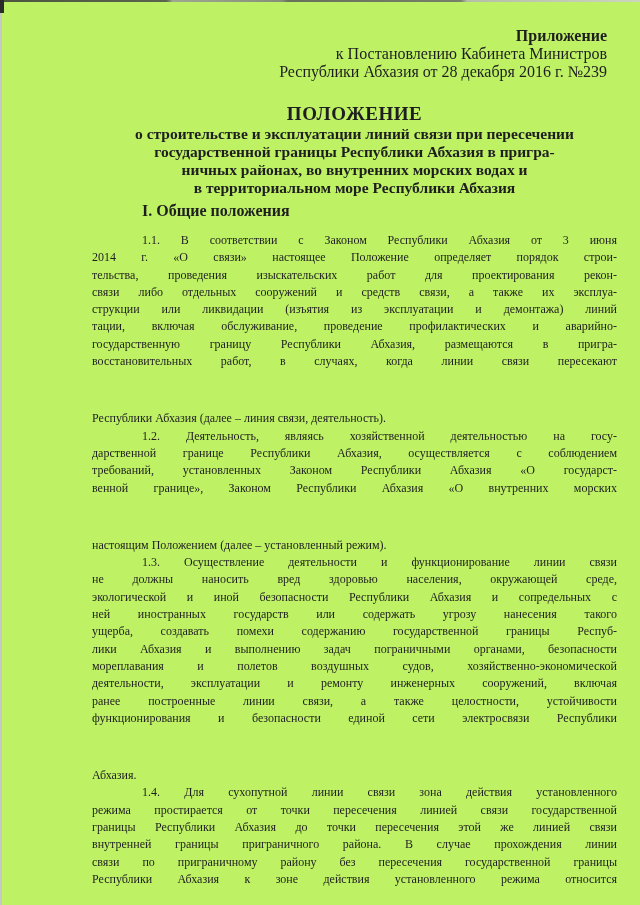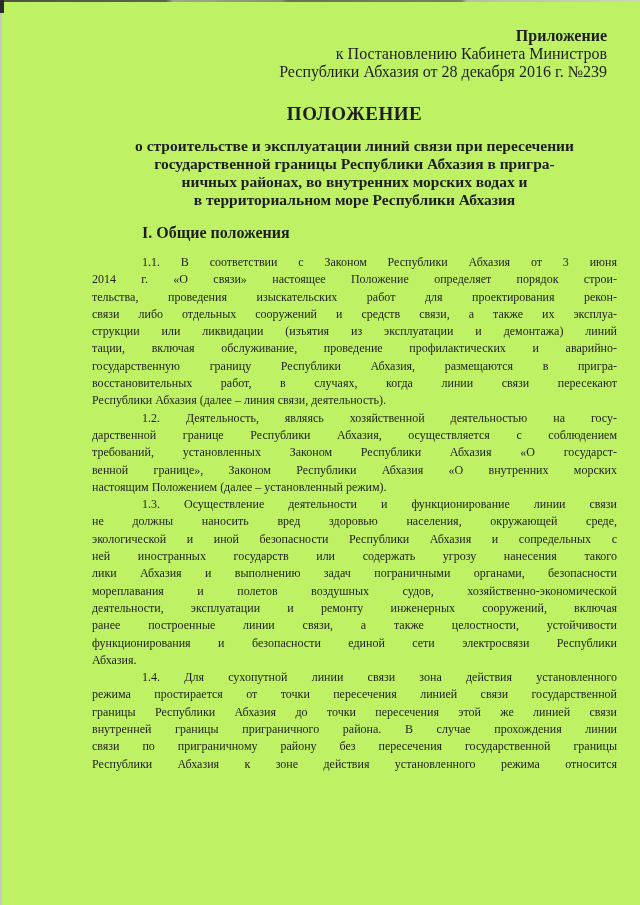--- a/index.html
+++ b/index.html
@@ -48,49 +48,48 @@
   .annex .b { font-weight: bold; }
   .doc-title {
     margin-top: 22px;
     text-align: center;
     font-weight: bold;
     font-size: 19px;
     line-height: 22px;
     letter-spacing: 0.5px;
   }
   .subtitle {
-    margin-top: 12px;
     text-align: center;
     font-weight: bold;
     font-size: 15.5px;
     line-height: 18px;
   }
   .subtitle div { text-align: center; }
   .section-heading {
-    margin-top: 14px;
+    margin-top: 4px;
     font-weight: bold;
     font-size: 16px;
     line-height: 19px;
     padding-left: 50px;
   }
   .body-text {
     margin-top: 12px;
     font-size: 12px;
     line-height: 17.3px;
   }
   .para { margin: 0; }
   .bline {
     text-align: justify;
     text-align-last: justify;
     white-space: normal;
     overflow: hidden;
     height: 17.3px;
   }
   .bline.first { text-indent: 50px; }
-  .bline.last { text-align-last: left; }
+  .bline.last { text-align-last: left; margin-top: 40px; }
 </style>
 </head>
 <body>
 
 <div class="page">
   <div class="scan-top"></div>
   <div class="scan-left"></div>
   <div class="scan-corner"></div>
 
   <div class="content">
@@ -129,20 +128,21 @@
           <div class="bline">дарственной границе Республики Абхазия, осуществляется с соблюдением</div>
           <div class="bline">требований, установленных Законом Республики Абхазия «О государст-</div>
           <div class="bline">венной границе», Законом Республики Абхазия «О внутренних морских</div>
           <div class="bline last">настоящим Положением (далее – установленный режим).</div>
         </div>
       <div class="para">
           <div class="bline first">1.3. Осуществление деятельности и функционирование линии связи</div>
           <div class="bline">не должны наносить вред здоровью населения, окружающей среде,</div>
           <div class="bline">экологической и иной безопасности Республики Абхазия и сопредельных с</div>
           <div class="bline">ней иностранных государств или содержать угрозу нанесения такого</div>
+          <div class="bline">ущерба, создавать помехи содержанию государственной границы Респуб-</div>
           <div class="bline">лики Абхазия и выполнению задач пограничными органами, безопасности</div>
           <div class="bline">мореплавания и полетов воздушных судов, хозяйственно-экономической</div>
           <div class="bline">деятельности, эксплуатации и ремонту инженерных сооружений, включая</div>
           <div class="bline">ранее построенные линии связи, а также целостности, устойчивости</div>
           <div class="bline">функционирования и безопасности единой сети электросвязи Республики</div>
           <div class="bline last">Абхазия.</div>
         </div>
       <div class="para">
           <div class="bline first">1.4. Для сухопутной линии связи зона действия установленного</div>
           <div class="bline">режима простирается от точки пересечения линией связи государственной</div>

